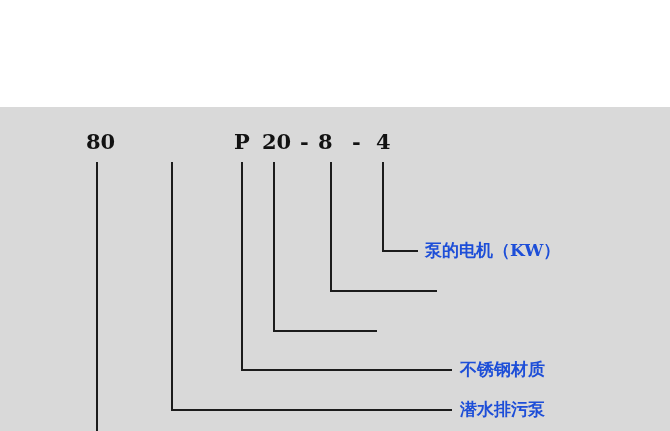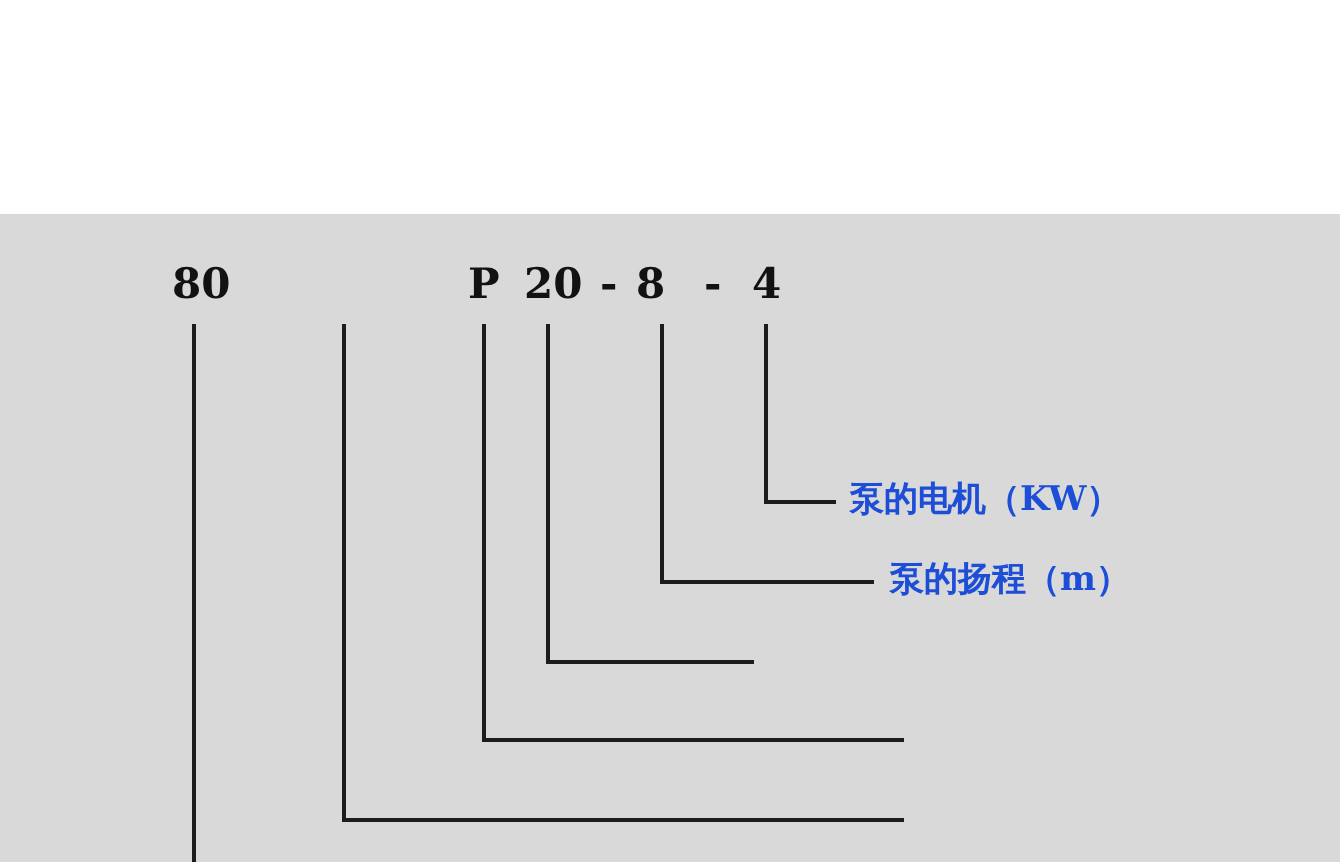--- a/index.html
+++ b/index.html
@@ -91,17 +91,18 @@
     <div class="vline" style="left:330px; top:55px; height:130px;"></div>
     <div class="vline" style="left:382px; top:55px; height:90px;"></div>
 
     <div class="hline" style="left:382px; top:143px; width:36px;"></div>
     <div class="hline" style="left:330px; top:183px; width:107px;"></div>
     <div class="hline" style="left:273px; top:223px; width:104px;"></div>
     <div class="hline" style="left:241px; top:262px; width:211px;"></div>
     <div class="hline" style="left:171px; top:302px; width:281px;"></div>
 
     <div class="dlabel" style="left:425px; top:133px;">泵的电机（KW）</div>
-    <div class="dlabel" style="left:445px; top:173px;">泵的扬程（m）</div>
+    <div class="dlabel" style="left:460px; top:252px;">不锈钢材质</div>
+    <div class="dlabel" style="left:460px; top:292px;">潜水排污泵</div>
 
   </div>
 
 </div>
 
 </body></html>

